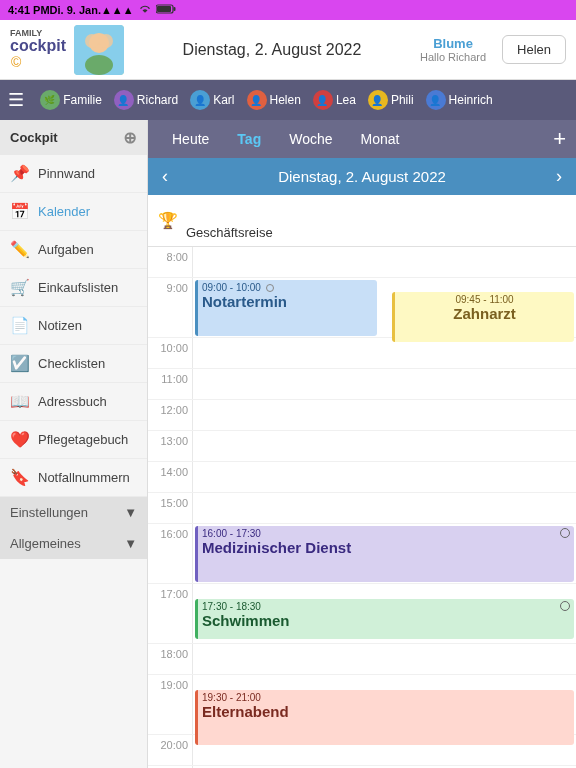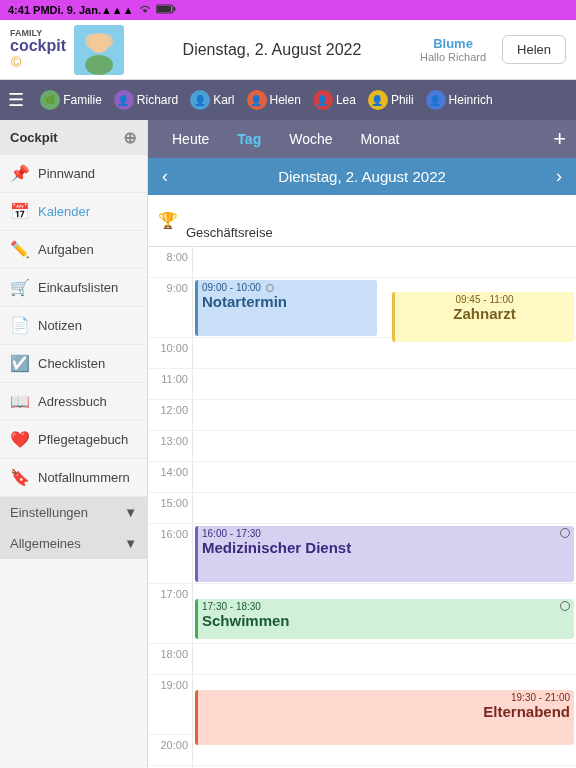--- a/index.html
+++ b/index.html
@@ -420,21 +420,21 @@
       </div>
 
       <div class="time-row">
         <div class="time-label">18:00</div>
         <div class="time-slot"></div>
       </div>
 
       <div class="time-row" style="min-height:60px;">
         <div class="time-label">19:00</div>
         <div class="time-slot" style="position:relative;">
-          <div class="event event-red" style="top:15px; height:55px; left:2px; right:2px;text-align:right;">
+          <div class="event event-red" style="top:15px; height:55px; left:2px; right:2px;">
             <div class="event-time">19:30 - 21:00</div>
             <div class="event-title">Elternabend</div>
           </div>
         </div>
       </div>
 
       <div class="time-row">
         <div class="time-label">20:00</div>
         <div class="time-slot"></div>
       </div>

